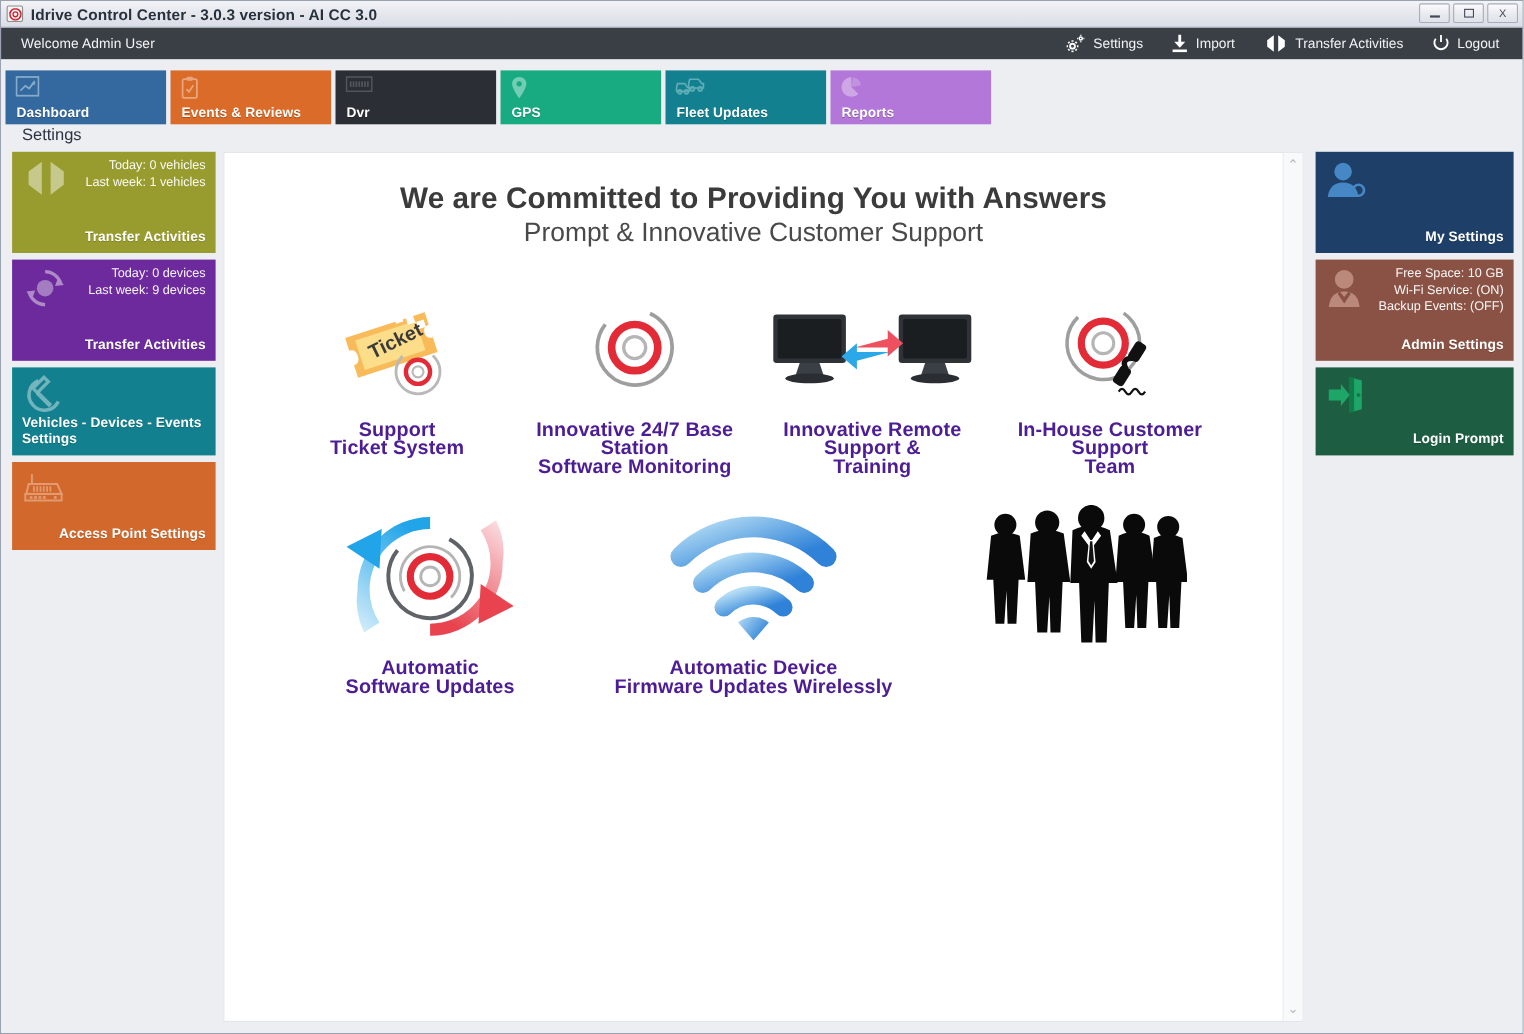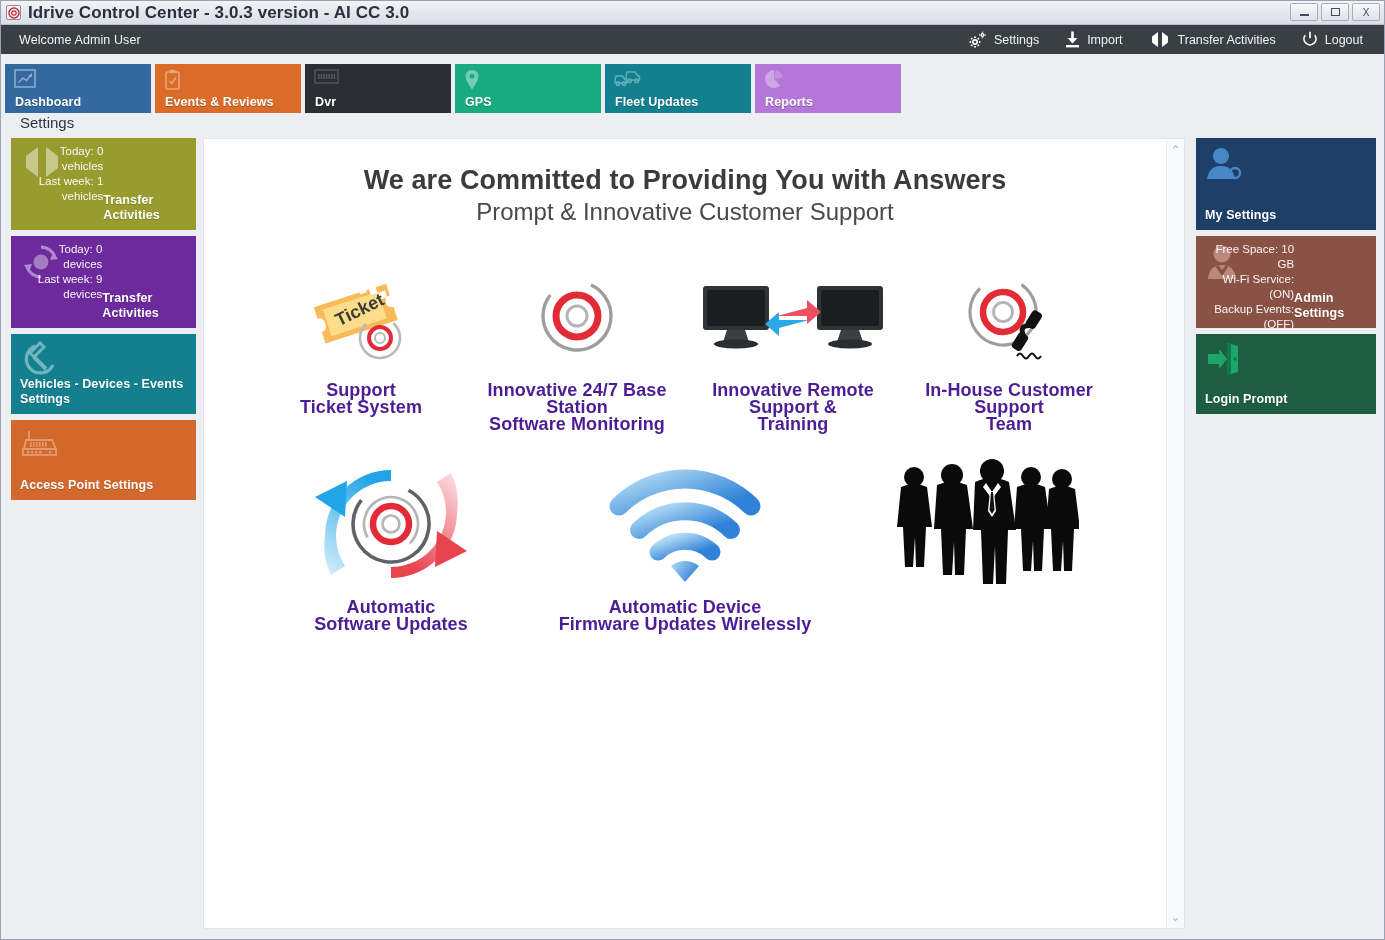--- a/index.html
+++ b/index.html
@@ -31,21 +31,21 @@
   .tb-icon {
     width: 15px; height: 15px; flex: 0 0 15px;
     margin-right: 7px;
     border: 1px solid #8d8d8d;
     background: #f4f4f4;
     border-radius: 2px;
     display: flex; align-items: center; justify-content: center;
   }
   .tb-icon svg { display: block; }
   .tb-title {
-    font-size: 17px; font-weight: bold; color: #27313d;
+    font-size: 14px; font-weight: bold; color: #27313d;
     letter-spacing: .1px; white-space: nowrap;
   }
   .tb-buttons { position: absolute; right: 4px; top: 2px; display: flex; gap: 3px; }
   .tb-btn {
     width: 28px; height: 18px;
     border: 1px solid #a7adb9;
     border-radius: 2px;
     background: linear-gradient(to bottom,#fbfbfd 0%,#e9ebf0 55%,#dfe2e9 100%);
     display: flex; align-items: center; justify-content: center;
     font-size: 10px; color: #41495a;
@@ -126,21 +126,21 @@
     position: relative;
   }
 
   
   .tile {
     position: relative;
     color: #ffffff;
     cursor: pointer;
     overflow: hidden;
     padding: 6px 9px 7px 9px;
-    display: flex; flex-direction: row;
+    display: flex; flex-direction: column; align-items: flex-end;
   }
   .tile .t-stats {
     text-align: right;
     font-size: 11.5px;
     line-height: 15px;
     color: rgba(255,255,255,.95);
     position: relative; z-index: 2;
   }
   .tile .t-icon {
     position: absolute; left: 9px; top: 7px;

